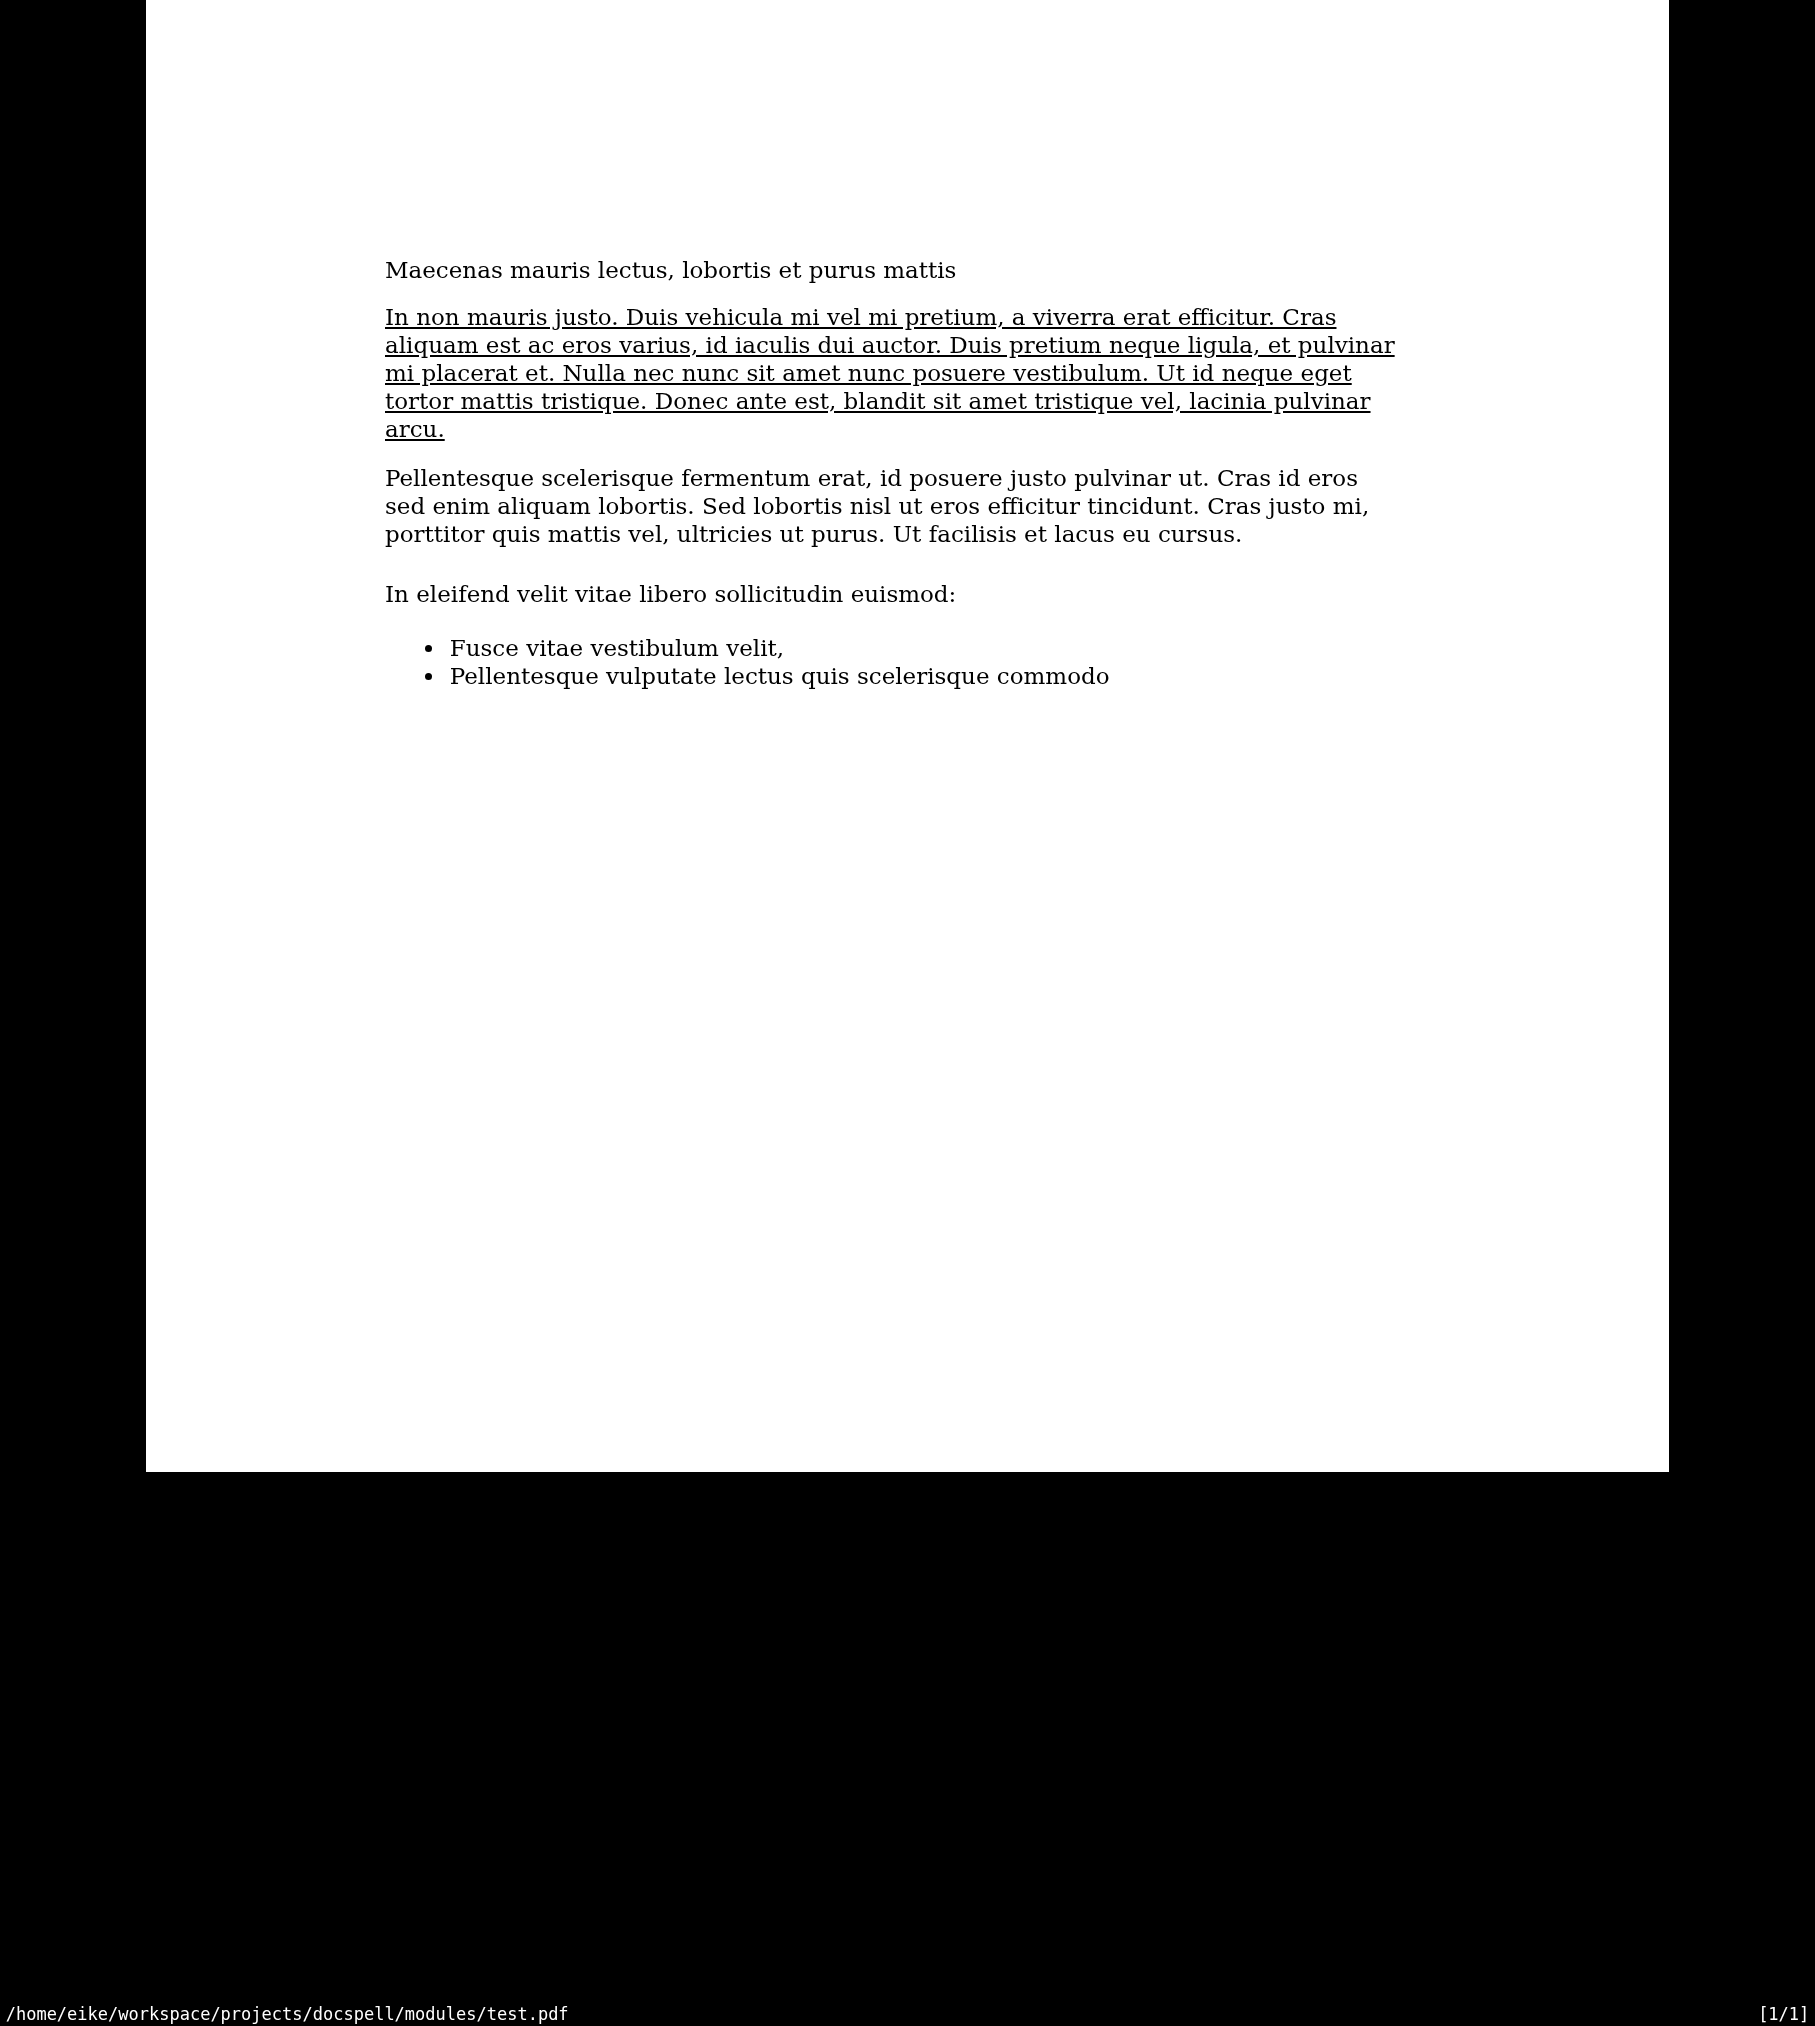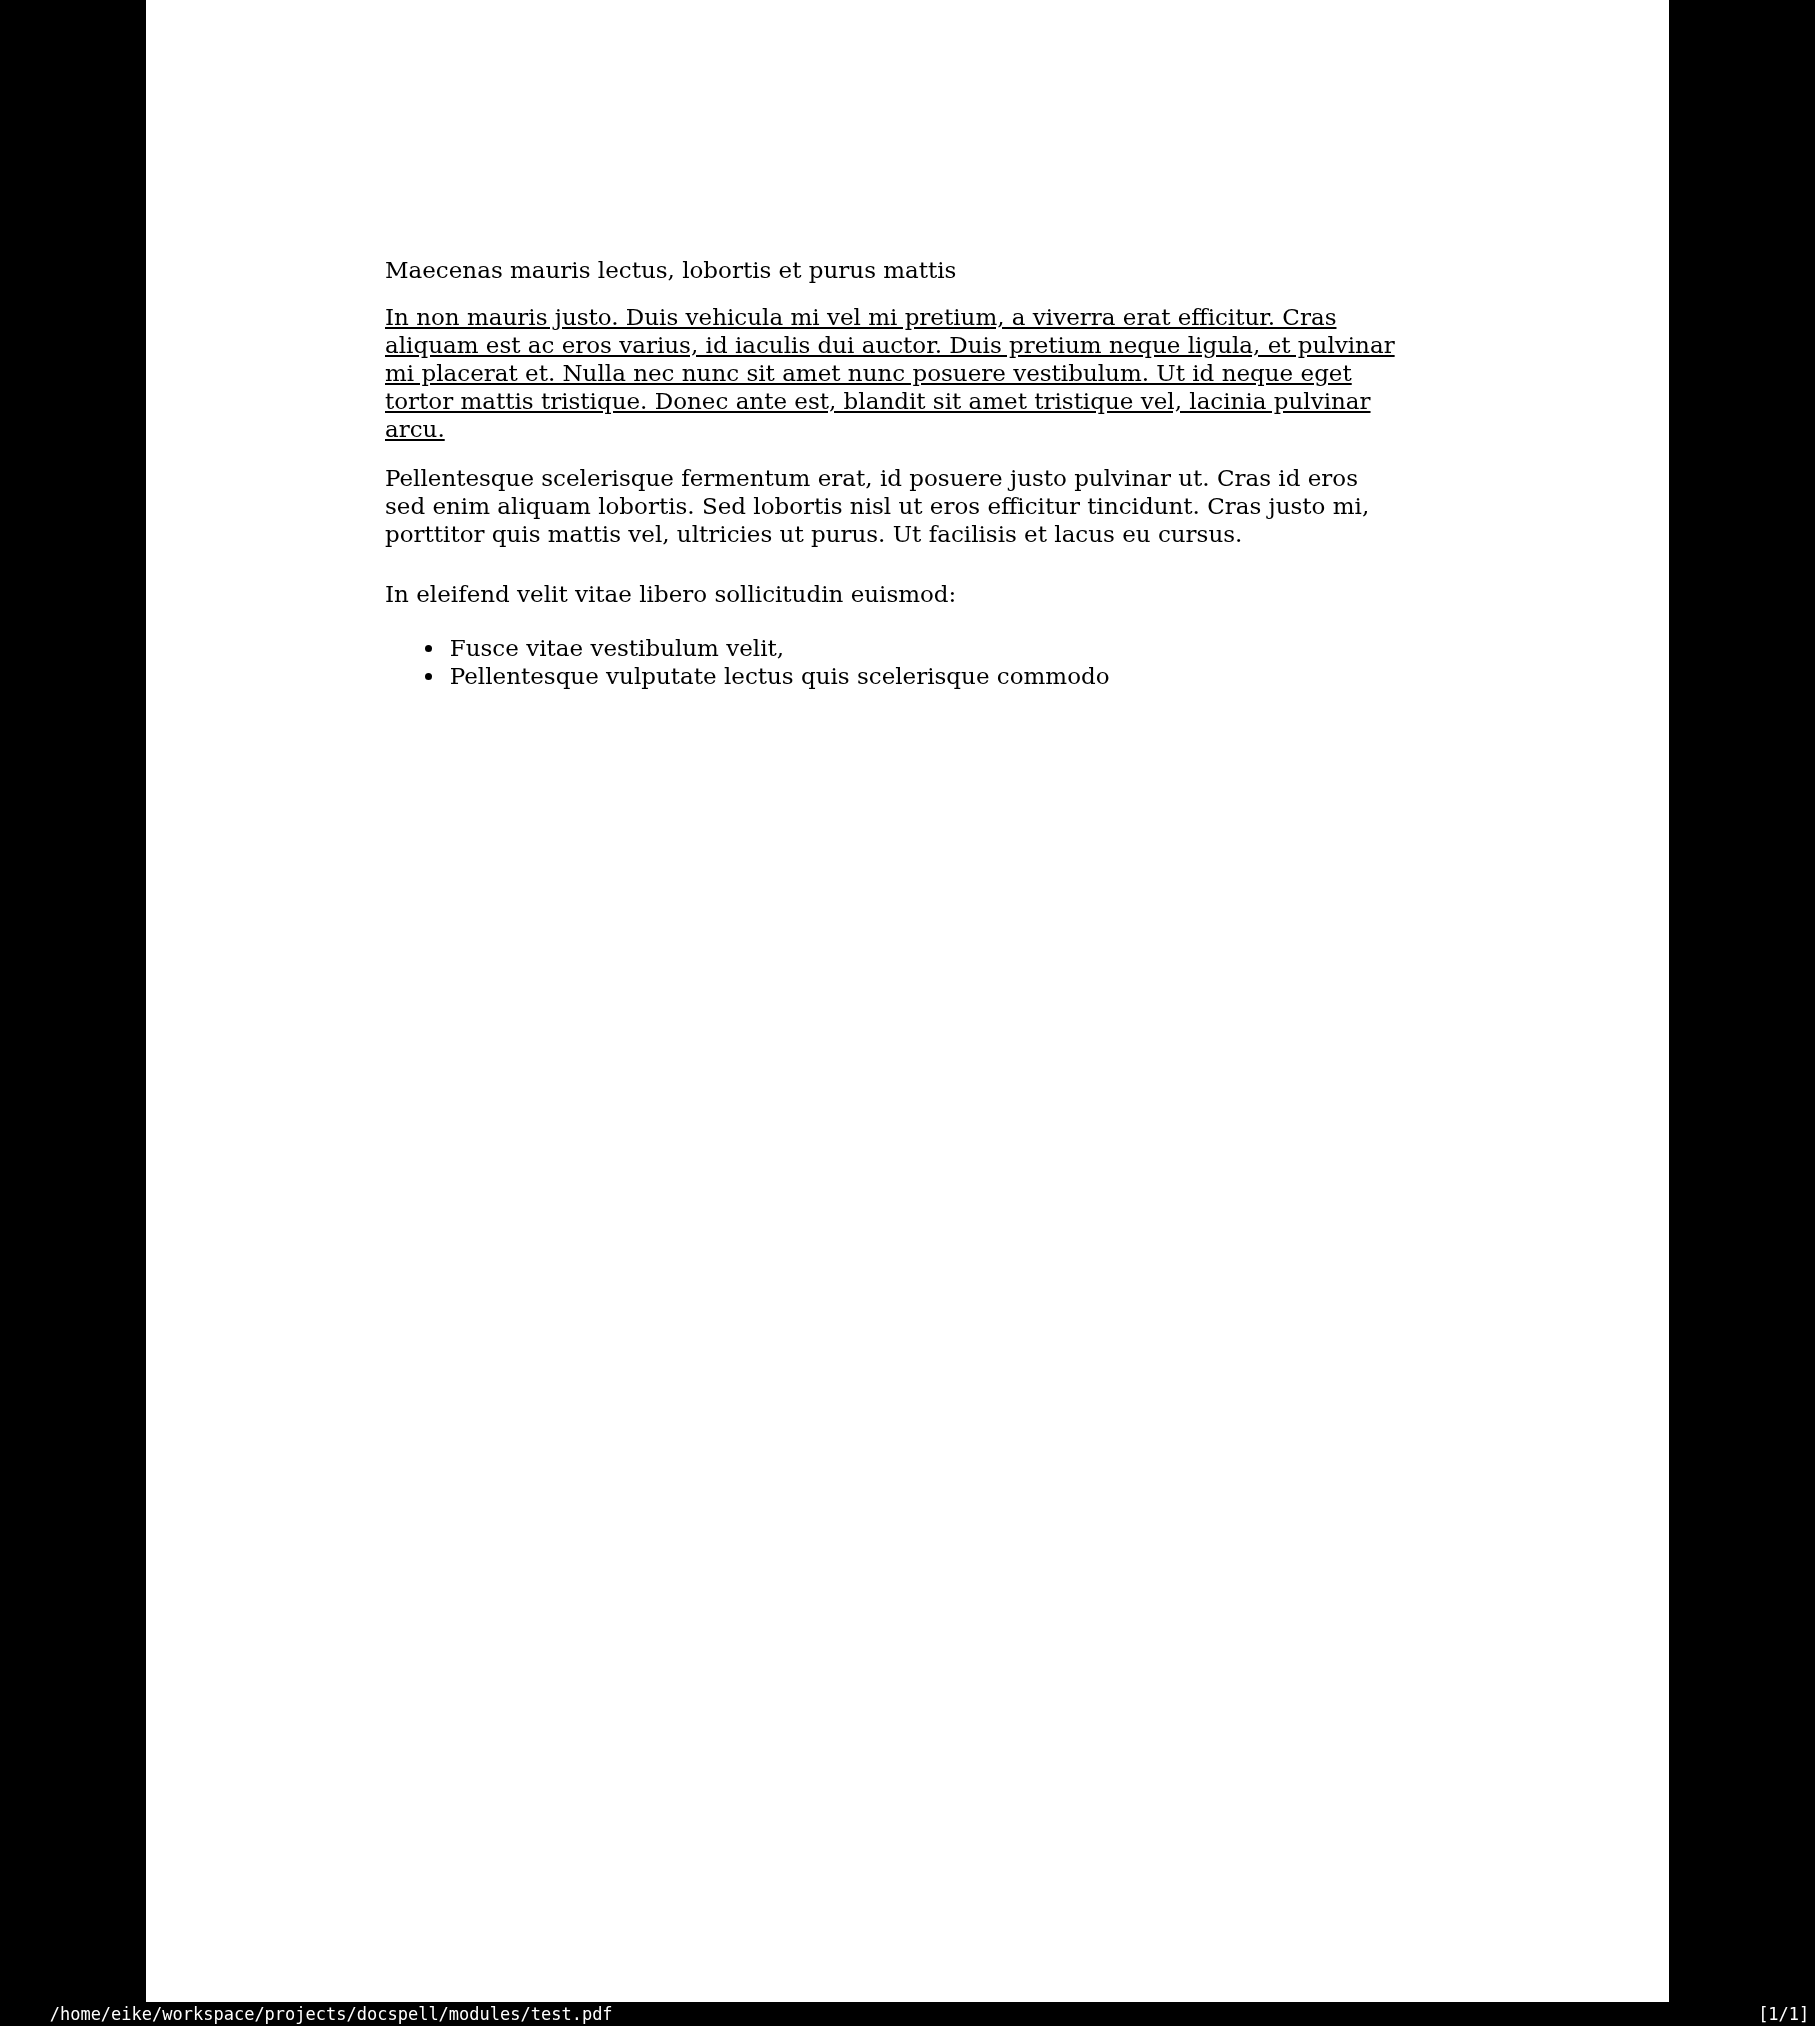--- a/index.html
+++ b/index.html
@@ -17,21 +17,21 @@
     inset: 0;
     width: 1815px;
     height: 2026px;
     background: #000000;
   }
   .page {
     position: absolute;
     left: 146px;
     top: 0;
     width: 1523px;
-    height: 2002px;
+    height: 1472px;
     background: #ffffff;
   }
   .content {
     position: absolute;
     left: 239px;
     top: 256px;
     width: 1145px;
     color: #000000;
     font-family: "DejaVu Serif", serif;
     font-size: 23px;
@@ -66,21 +66,20 @@
     font-family: "DejaVu Sans Mono", monospace;
     font-size: 17px;
     display: flex;
     justify-content: space-between;
     align-items: center;
     padding: 0 5.7px;
     box-sizing: border-box;
   }
   .statusbar span {
     white-space: nowrap;
-    margin-left: 44px;
   }
 </style>
 </head>
 <body>
 
 <div class="viewer">
 
   <div class="page">
     <div class="content">
       <p class="para-heading">Maecenas mauris lectus, lobortis et purus mattis</p>

